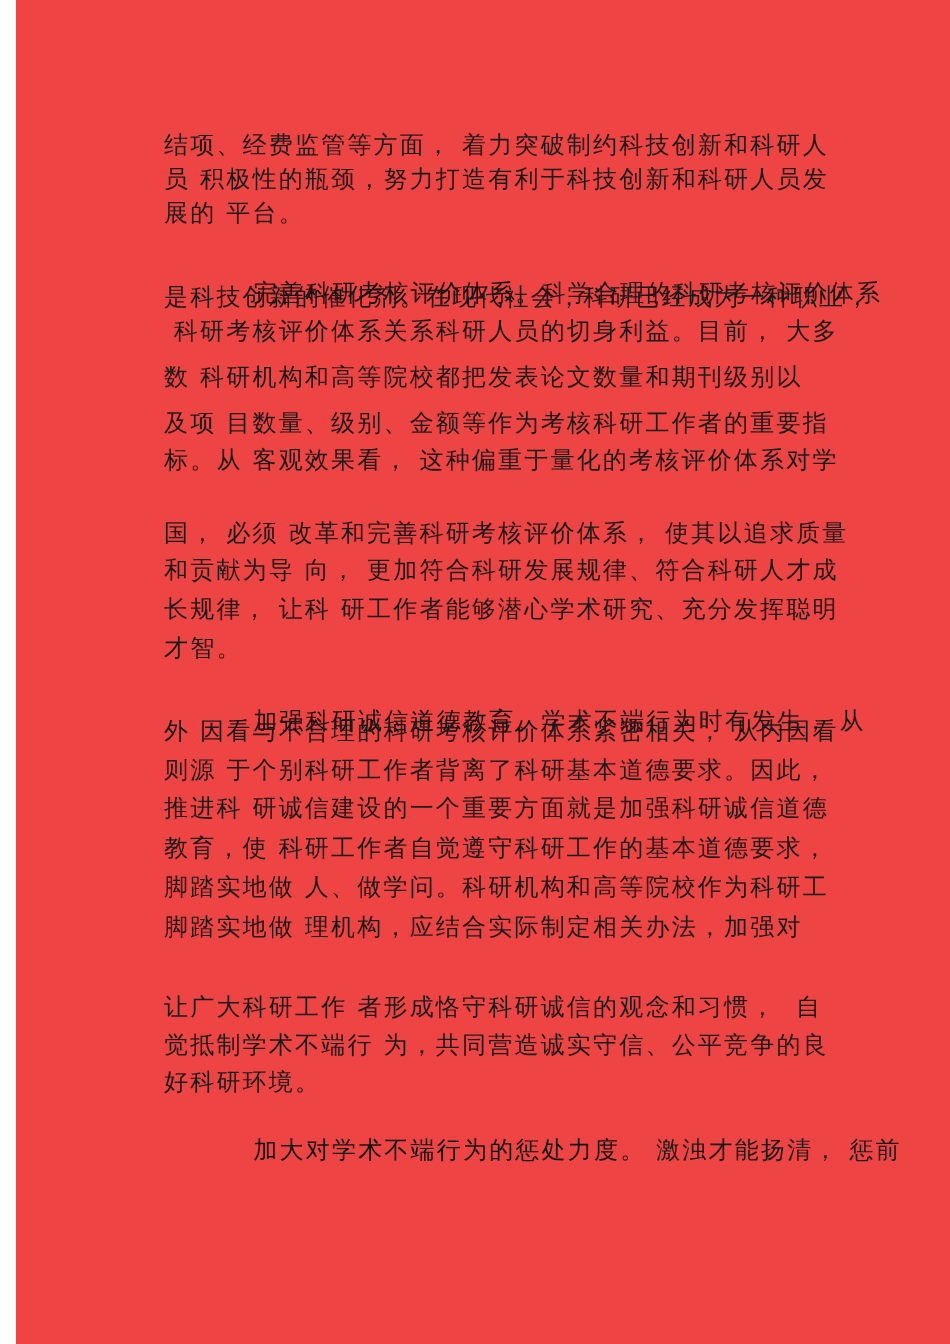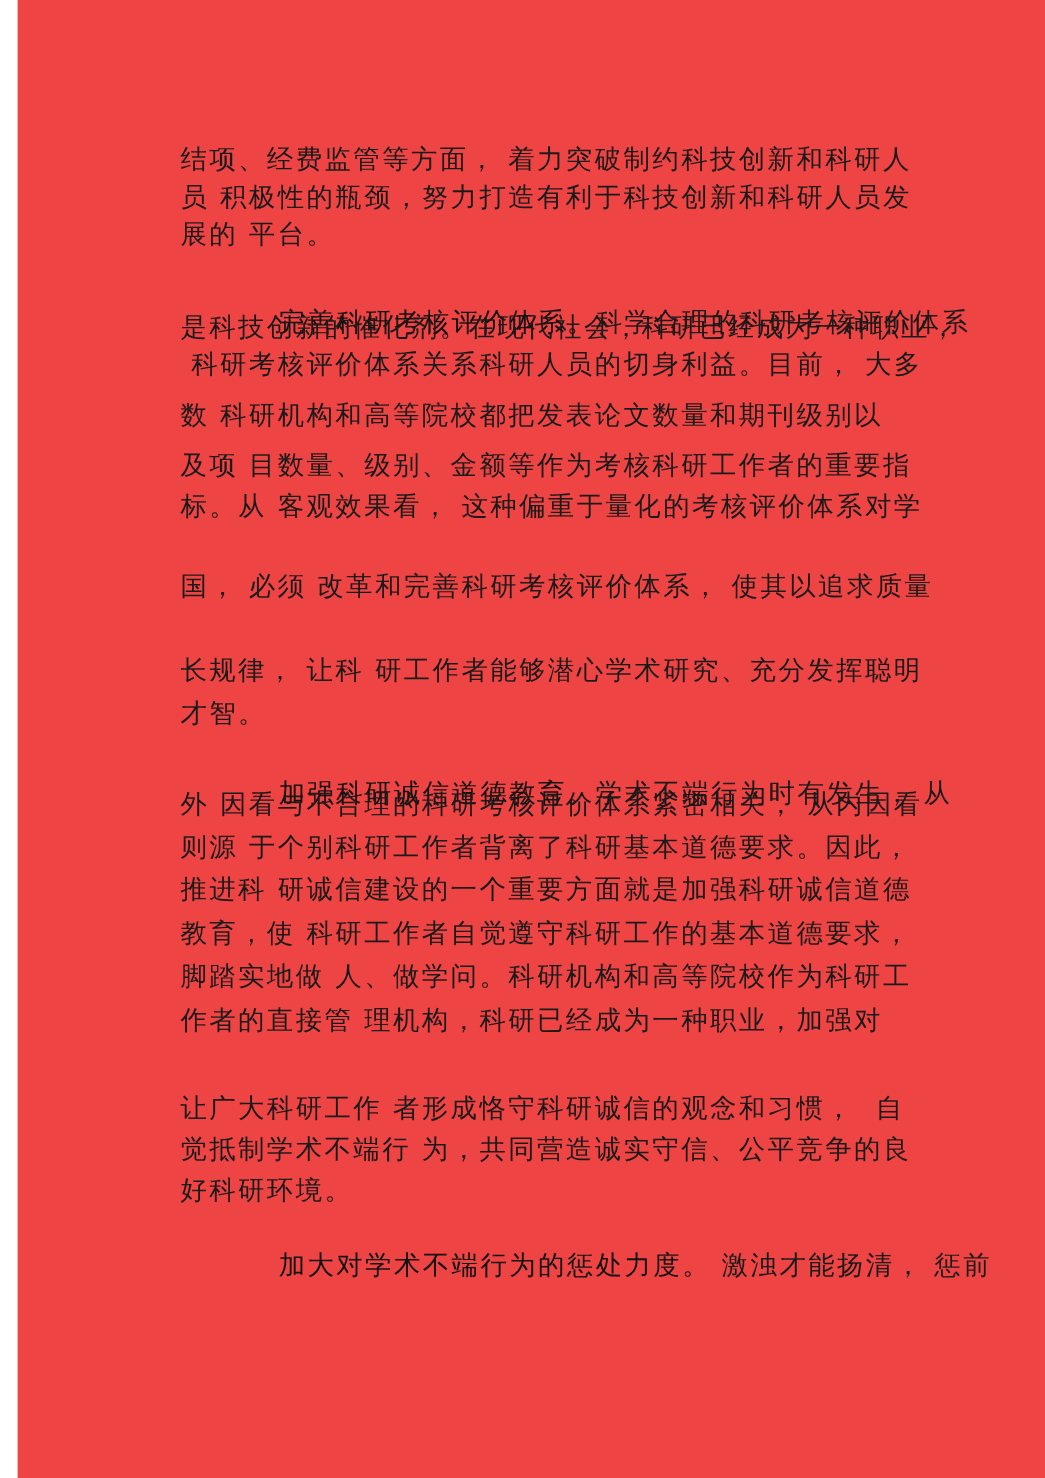--- a/index.html
+++ b/index.html
@@ -30,32 +30,33 @@
 
   <div class="line indent" style="top:248px">
     <span class="heading">完善科研考核评价体系。</span><span>科学合理的科研考核评价体系</span>
   </div>
   <div class="line" style="top:282px">是科技创新的催化剂。在现代社会，科研已经成为一种职业，</div>
   <div class="line" style="top:316px"> 科研考核评价体系关系科研人员的切身利益。目前， 大多</div>
   <div class="line" style="top:362px">数 科研机构和高等院校都把发表论文数量和期刊级别以</div>
   <div class="line" style="top:408px">及项 目数量、级别、金额等作为考核科研工作者的重要指</div>
   <div class="line" style="top:445px">标。从 客观效果看， 这种偏重于量化的考核评价体系对学</div>
   <div class="line" style="top:518px">国， 必须 改革和完善科研考核评价体系， 使其以追求质量</div>
+  <div class="line" style="top:555px">和贡献为导 向， 更加符合科研发展规律、符合科研人才成</div>
   <div class="line" style="top:594px">长规律， 让科 研工作者能够潜心学术研究、充分发挥聪明</div>
   <div class="line" style="top:633px">才智。</div>
 
   <div class="line indent" style="top:676px">
     <span class="heading">加强科研诚信道德教育。</span><span>学术不端行为时有发生， 从</span>
   </div>
   <div class="line" style="top:716px">外 因看与不合理的科研考核评价体系紧密相关， 从内因看</div>
   <div class="line" style="top:755px">则源 于个别科研工作者背离了科研基本道德要求。因此，</div>
   <div class="line" style="top:793px">推进科 研诚信建设的一个重要方面就是加强科研诚信道德</div>
   <div class="line" style="top:833px">教育，使 科研工作者自觉遵守科研工作的基本道德要求，</div>
   <div class="line" style="top:872px">脚踏实地做 人、做学问。科研机构和高等院校作为科研工</div>
-  <div class="line" style="top:912px">作者的直接管 理机构，科研已经成为一种职业，加强对</div>
+  <div class="line" style="top:912px">脚踏实地做 理机构，应结合实际制定相关办法，加强对</div>
   <div class="line" style="top:1030px">觉抵制学术不端行 为，共同营造诚实守信、公平竞争的良</div>
   <div class="line" style="top:992px">让广大科研工作 者形成恪守科研诚信的观念和习惯，  自</div>
   <div class="line" style="top:1067px">好科研环境。</div>
 
   <div class="line indent" style="top:1105px">
     <span class="heading">加大对学术不端行为的惩处力度。</span><span> 激浊才能扬清， 惩前</span>
   </div>
 </div>
 
 </body></html>

